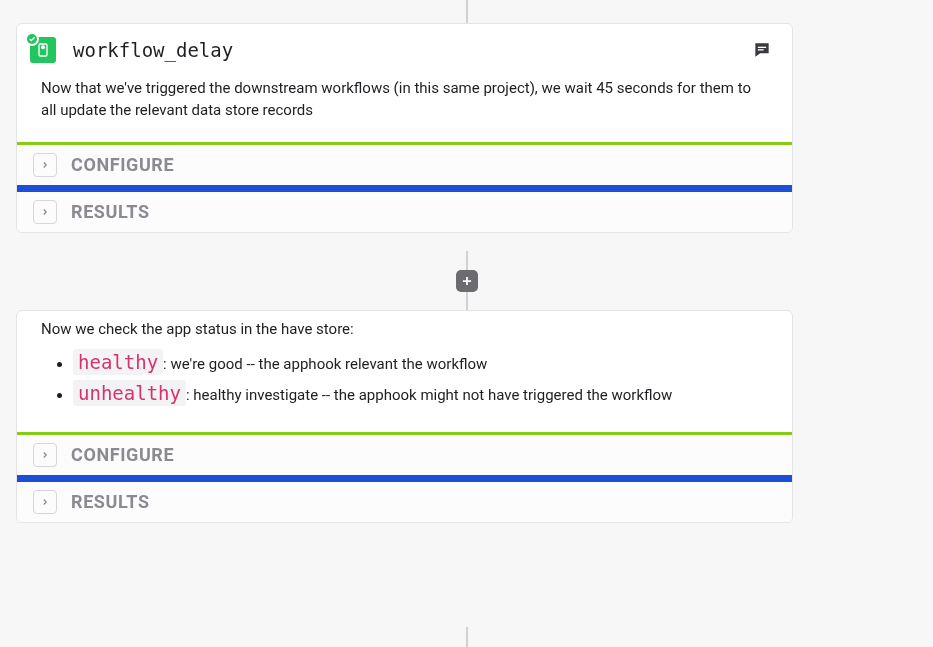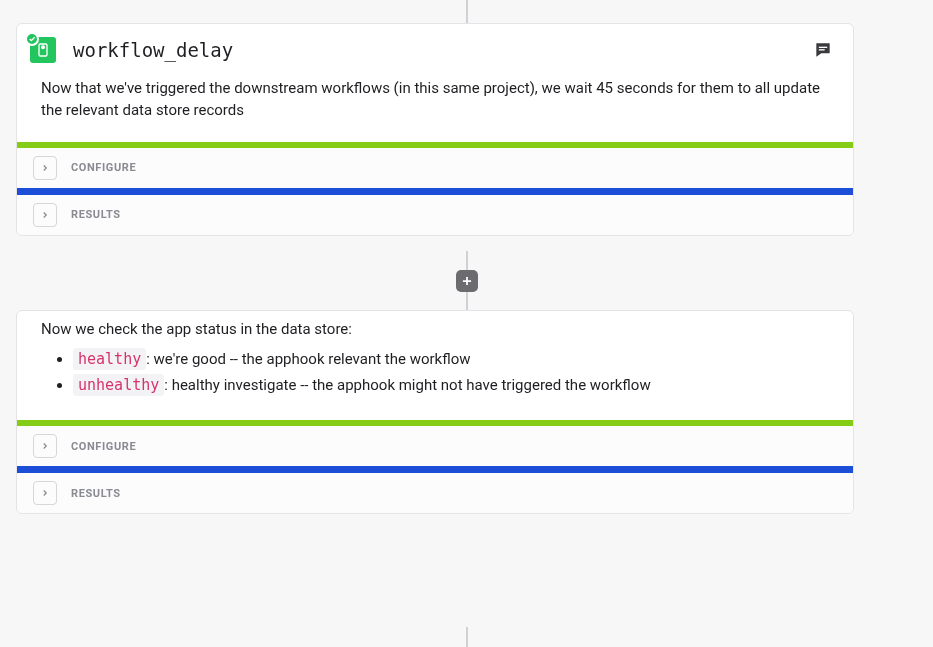--- a/index.html
+++ b/index.html
@@ -34,21 +34,21 @@
     display: flex;
     align-items: center;
     justify-content: center;
     color: #fff;
     cursor: pointer;
   }
   .add-button svg { width: 14px; height: 14px; }
   .card {
     position: absolute;
     left: 16px;
-    width: 838px;
+    width: 777px;
     background: #fff;
     border: 1px solid #e4e4e8;
     border-radius: 6px;
     overflow: hidden;
   }
   .card-1 { top: 23px; }
   .card-2 { top: 310px; }
   .card-header {
     display: flex;
     align-items: center;
@@ -99,32 +99,32 @@
     width: 20px; height: 20px;
     display:flex;align-items:center;justify-content:center;
     cursor:pointer;
     color:#3a3a3e;
   }
   .card-desc {
     padding: 8px 24px 20px 24px;
     font-size: 15px;
     line-height: 1.45;
     color: #1f1f23;
-    border-bottom: 6px solid #84cc16;
+    border-bottom: 3px solid #84cc16;
   }
   .card-desc ul {
     margin-top: 8px;
     padding-left: 32px;
   }
   .card-desc li {
     margin: 4px 0;
   }
   .code-chip {
     font-family: ui-monospace, SFMono-Regular, Menlo, Consolas, monospace;
-    font-size: 15px;
+    font-size: 19px;
     background: #f3f3f5;
     color: #d6336c;
     padding: 2px 5px;
     border-radius: 3px;
   }
   .section-row {
     display: flex;
     align-items: center;
     padding: 8px 16px;
     border-top: 1px solid #e4e4e8;
@@ -138,21 +138,21 @@
     border: 1px solid #d6d6db;
     border-radius: 4px;
     display: flex;
     align-items: center;
     justify-content: center;
     margin-right: 14px;
     color: #8a8a92;
   }
   .chevron-box svg { width: 10px; height: 10px; }
   .section-label {
-    font-size: 11px;
+    font-size: 18px;
     font-weight: 700;
     letter-spacing: 0.6px;
     color: #8a8a92;
   }
   .panel-sections { background: #fcfcfd; }
 </style>
 </head>
 <body>
 
 <div class="connector connector-top"></div>
@@ -205,21 +205,21 @@
             <path d="M9 6l6 6-6 6"></path>
           </svg>
       </div>
       <div class="section-label">RESULTS</div>
     </div>
   </div>
 </div>
 
 <div class="card card-2">
   <div class="card-desc">
-    <span>Now we check the app status in the data store:</span>
+    <span>Now we check the app status in the have store:</span>
     <ul>
       <li>
         <span class="code-chip">healthy</span><span>: we're good -- the apphook relevant the workflow</span>
       </li>
       <li>
         <span class="code-chip">unhealthy</span><span>: healthy investigate -- the apphook might not have triggered the workflow</span>
       </li>
     </ul>
   </div>
   <div class="panel-sections">

